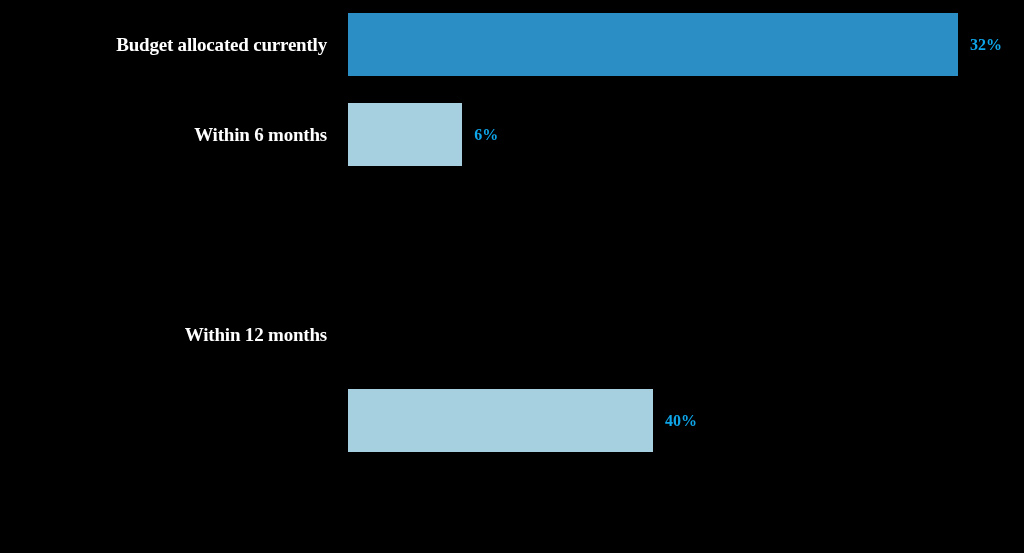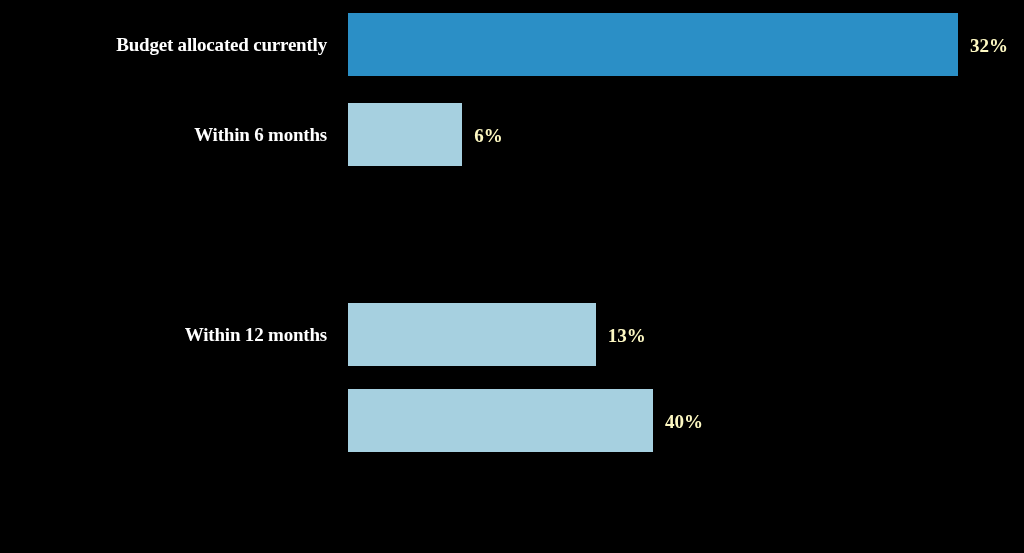--- a/index.html
+++ b/index.html
@@ -43,22 +43,22 @@
     align-items:center;
   }
   .bar {
     height:100%;
     display:block;
   }
   .bar-value {
     position:absolute;
     top:50%;
     transform:translateY(-50%);
-    color:#fef9c3;
-    font-size:19px;
+    color:#0ea5e9;
+    font-size:16px;
     font-weight:bold;
     white-space:nowrap;
     line-height:1;
     padding-left:13px;
   }
 </style>
 </head>
 <body>
 
 <div id="chart-root">
@@ -75,24 +75,20 @@
     <div class="label-cell">Within 6 months</div>
     <div class="bar-track">
       <span class="bar" style="width: 114.36px; background: rgb(166, 208, 224);"></span>
       <span class="bar-value" style="left: 114.36px;">6%</span>
     </div>
   </div>
 
 
   <div class="bar-row" style="top:300px; height:65px;">
     <div class="label-cell">Within 12 months</div>
-    <div class="bar-track">
-      <span class="bar" style="width: 247.78px; background: rgb(166, 208, 224);"></span>
-      <span class="bar-value" style="left: 247.78px;">13%</span>
-    </div>
   </div>
 
   <div class="bar-row" style="top:386px; height:65px;">
     <div class="bar-track">
       <span class="bar" style="width: 304.96px; background: rgb(166, 208, 224);"></span>
       <span class="bar-value" style="left: 304.96px;">40%</span>
     </div>
   </div>
 
 

